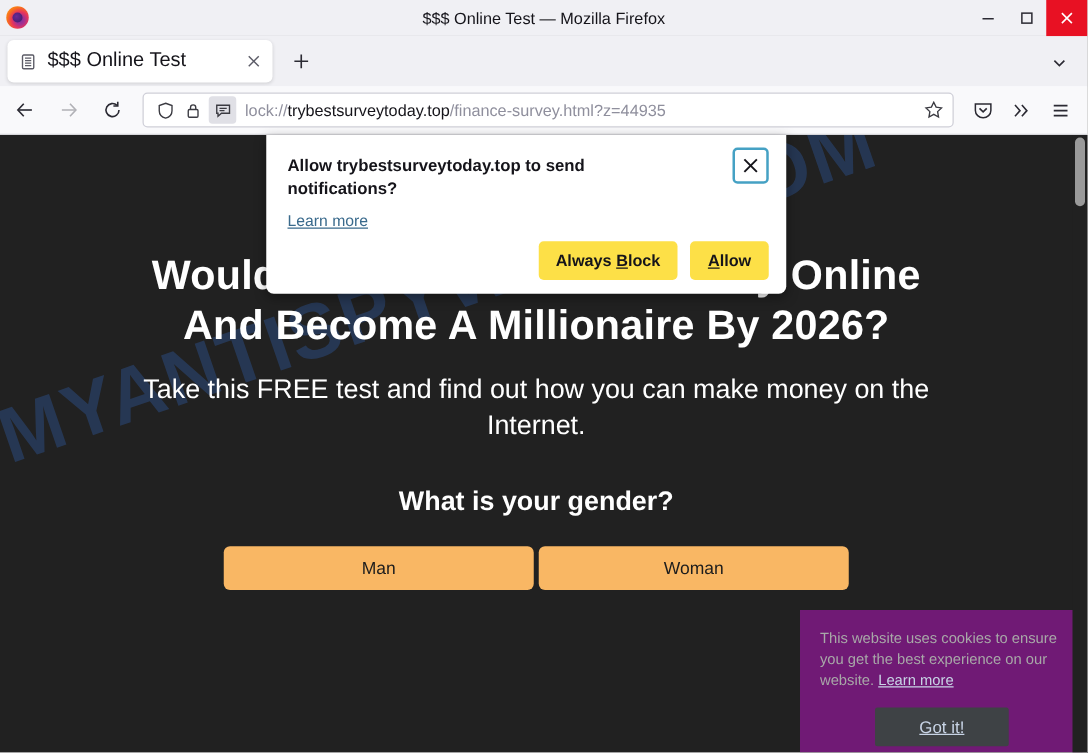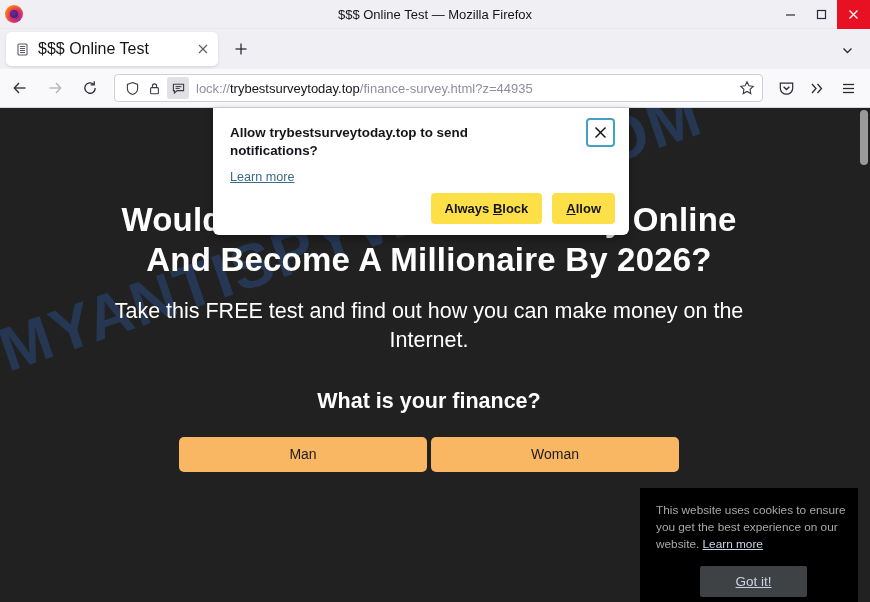--- a/index.html
+++ b/index.html
@@ -122,21 +122,21 @@
   .choice {
     width: 248px; height: 35px; background: #f9b764; border: none;
     border-radius: 5px; color: #1d1d1d; font-size: 14px;
     font-family: "Liberation Sans", sans-serif;
     display: flex; align-items: center; justify-content: center;
   }
 
   
   .cookie {
     position: absolute; right: 4px; bottom: 0; width: 226px; height: 114px;
-    background: #000000; padding: 14px 15px 0 16px;
+    background: #701a75; padding: 14px 15px 0 16px;
   }
   .cookie-text { font-size: 11.8px; color: #a8a8a8; line-height: 1.45; }
   .cookie-text a { color: #c8d4e6; text-decoration: underline; }
   .cookie-btn {
     display: block; margin: 13px auto 0; width: 107px; height: 31px;
     background: #3e4245; border: none; border-radius: 2px;
     color: #c8d4e6; font-size: 13.5px; text-decoration: underline;
     font-family: "Liberation Sans", sans-serif;
   }
 
@@ -309,21 +309,21 @@
     <div class="watermark">MYANTISPYWARE.COM</div>
     <div class="page-inner">
       <div class="headline">
         <span>Would You Like To Make Money Online And</span>
         <span>Become A Millionaire By 2026?</span>
       </div>
       <div class="subline">
         <span>Take this FREE test and find out how you can make money</span>
         <span>on the Internet.</span>
       </div>
-      <div class="question">What is your finance?</div>
+      <div class="question">What is your gender?</div>
       <div class="choices">
         <button class="choice">Man</button>
         <button class="choice">Woman</button>
       </div>
     </div>
 
     <div class="cookie">
       <div class="cookie-text"><span>This website uses cookies to ensure you get the best experience on our website. </span><a href="#">Learn more</a></div>
       <button class="cookie-btn">Got it!</button>
     </div>

